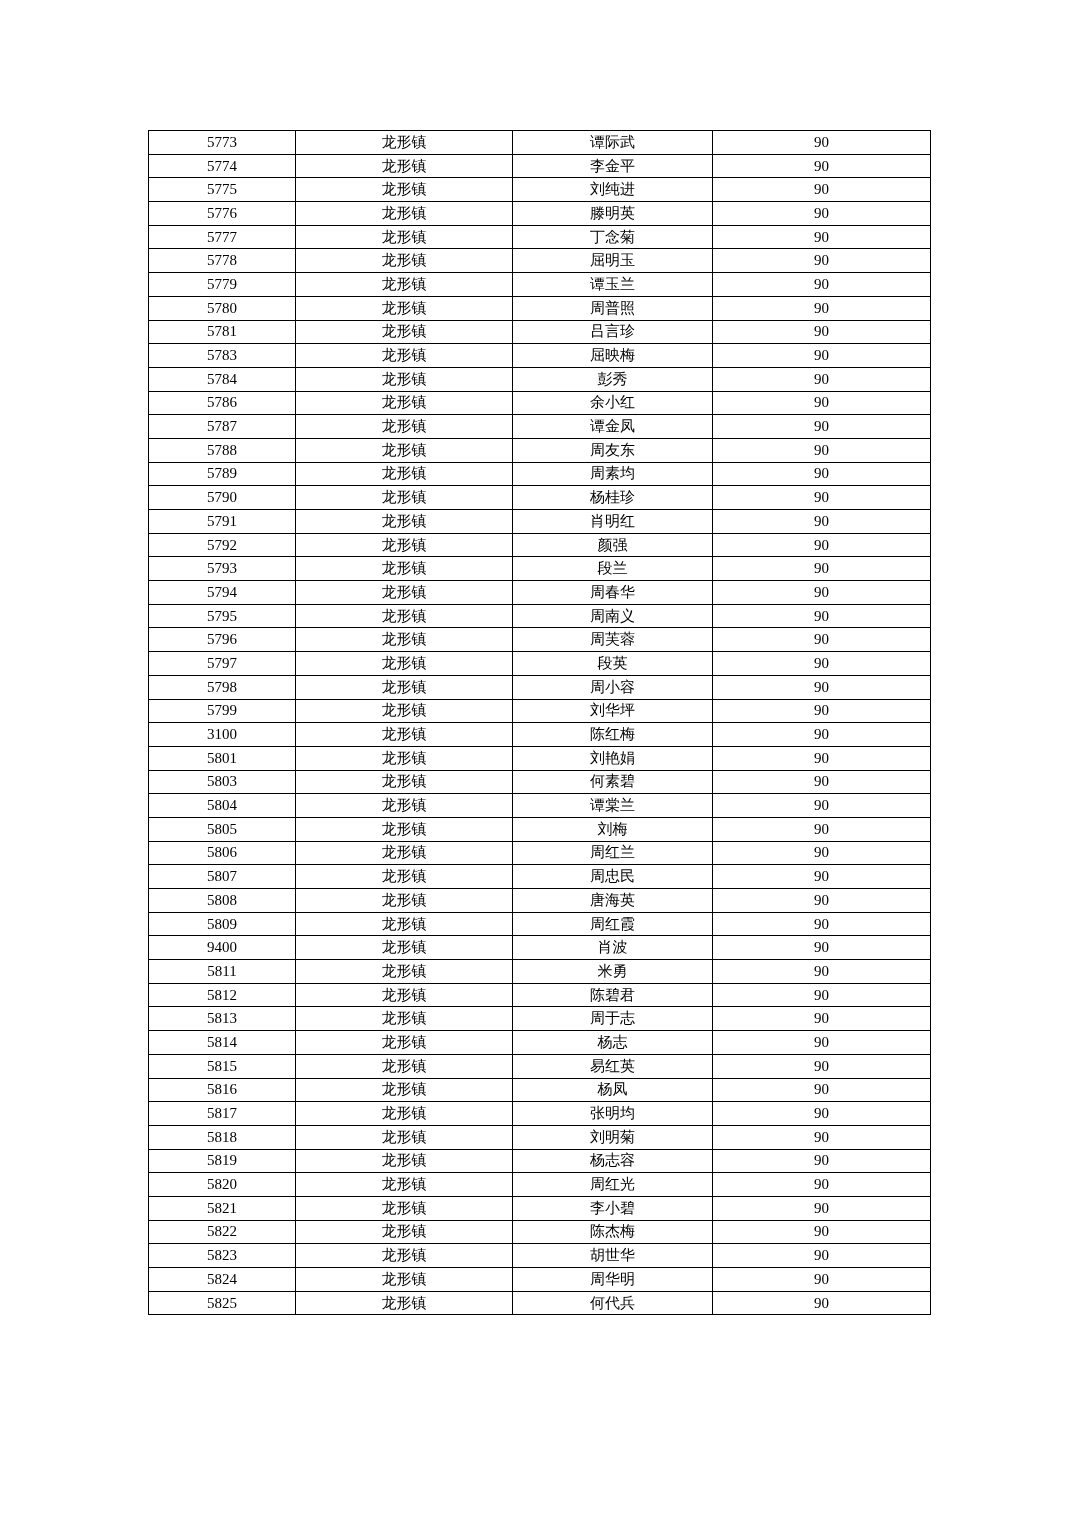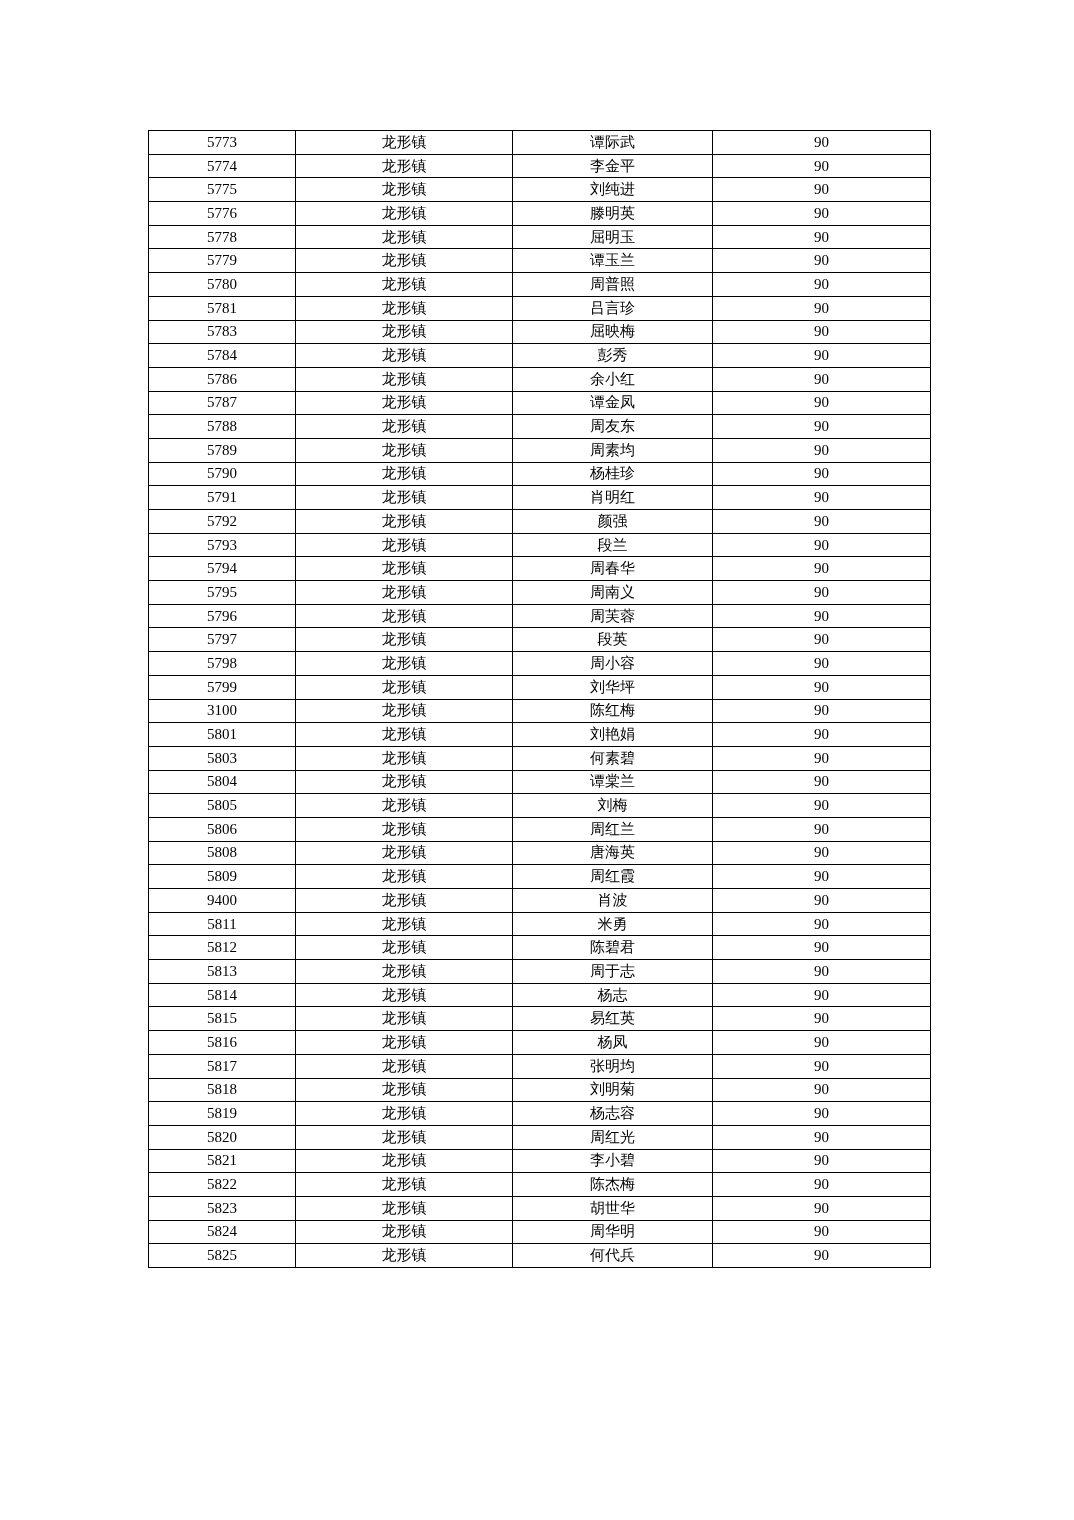--- a/index.html
+++ b/index.html
@@ -70,20 +70,26 @@
           <td>刘纯进</td>
           <td>90</td>
         </tr>
         <tr>
           <td>5776</td>
           <td>龙形镇</td>
           <td>滕明英</td>
           <td>90</td>
         </tr>
         <tr>
+          <td>5777</td>
+          <td>龙形镇</td>
+          <td>丁念菊</td>
+          <td>90</td>
+        </tr>
+        <tr>
           <td>5778</td>
           <td>龙形镇</td>
           <td>屈明玉</td>
           <td>90</td>
         </tr>
         <tr>
           <td>5779</td>
           <td>龙形镇</td>
           <td>谭玉兰</td>
           <td>90</td>
@@ -223,20 +229,26 @@
         <tr>
           <td>5805</td>
           <td>龙形镇</td>
           <td>刘梅</td>
           <td>90</td>
         </tr>
         <tr>
           <td>5806</td>
           <td>龙形镇</td>
           <td>周红兰</td>
+          <td>90</td>
+        </tr>
+        <tr>
+          <td>5807</td>
+          <td>龙形镇</td>
+          <td>周忠民</td>
           <td>90</td>
         </tr>
         <tr>
           <td>5808</td>
           <td>龙形镇</td>
           <td>唐海英</td>
           <td>90</td>
         </tr>
         <tr>
           <td>5809</td>

